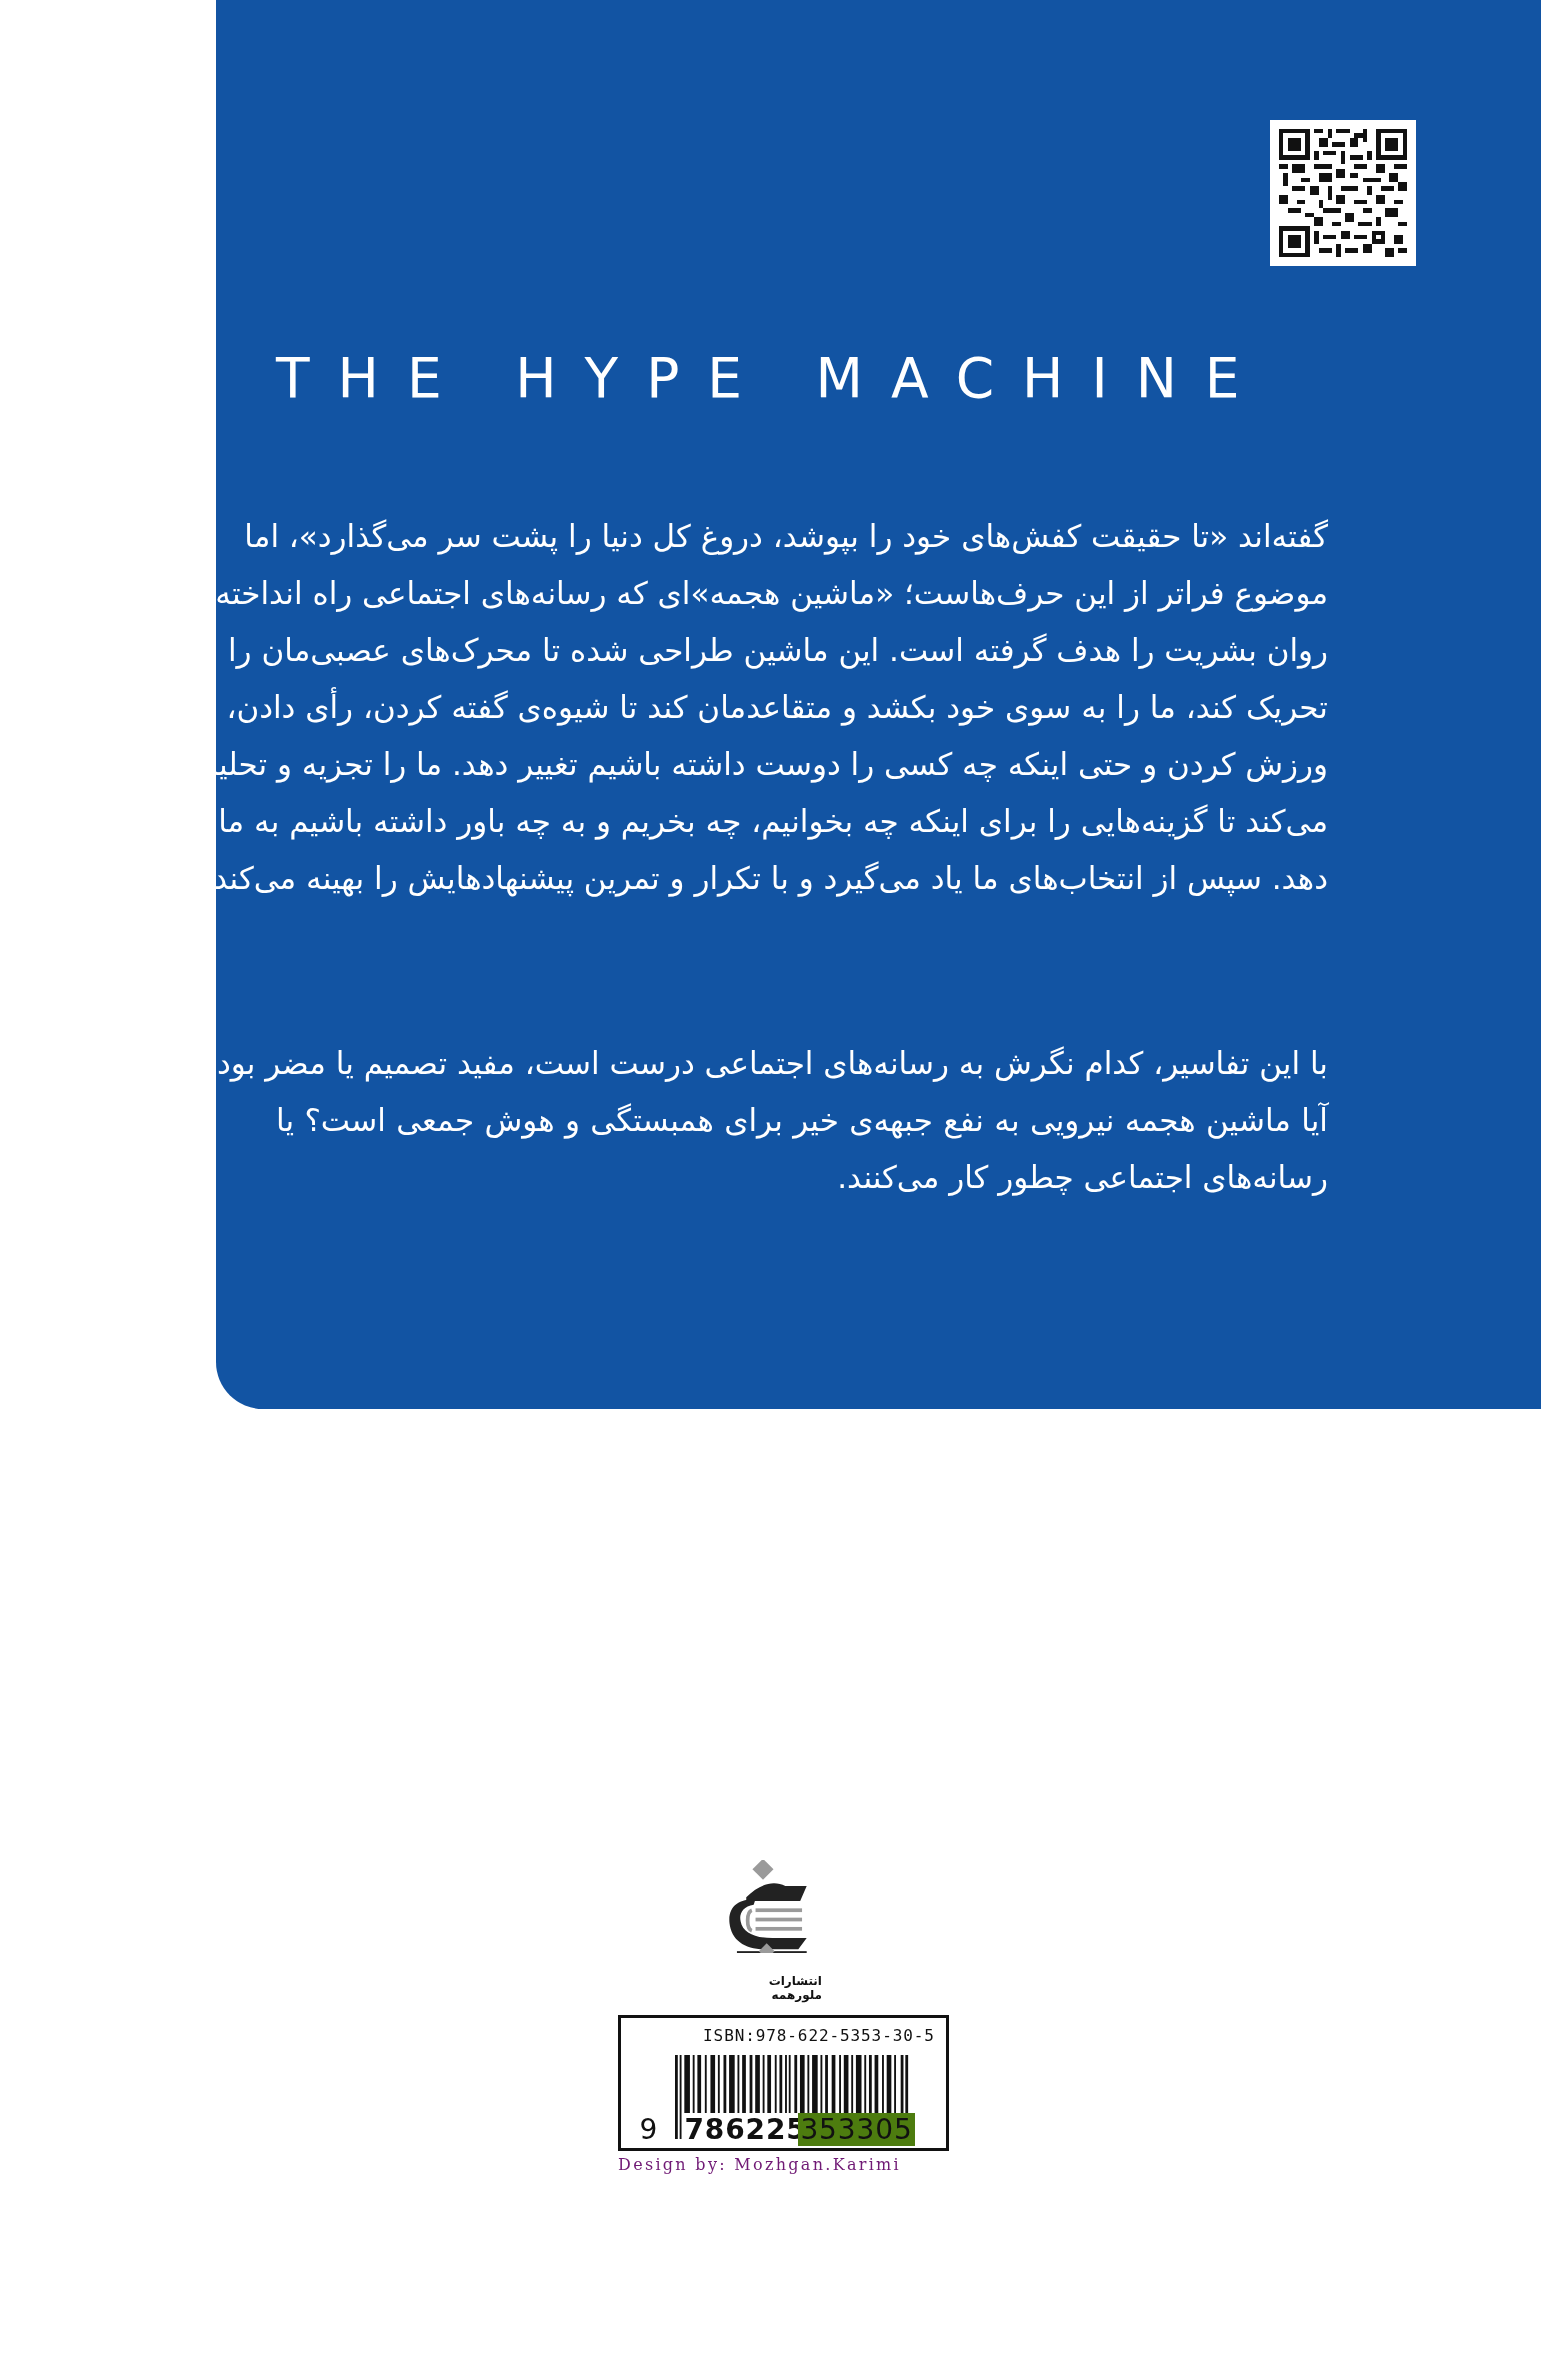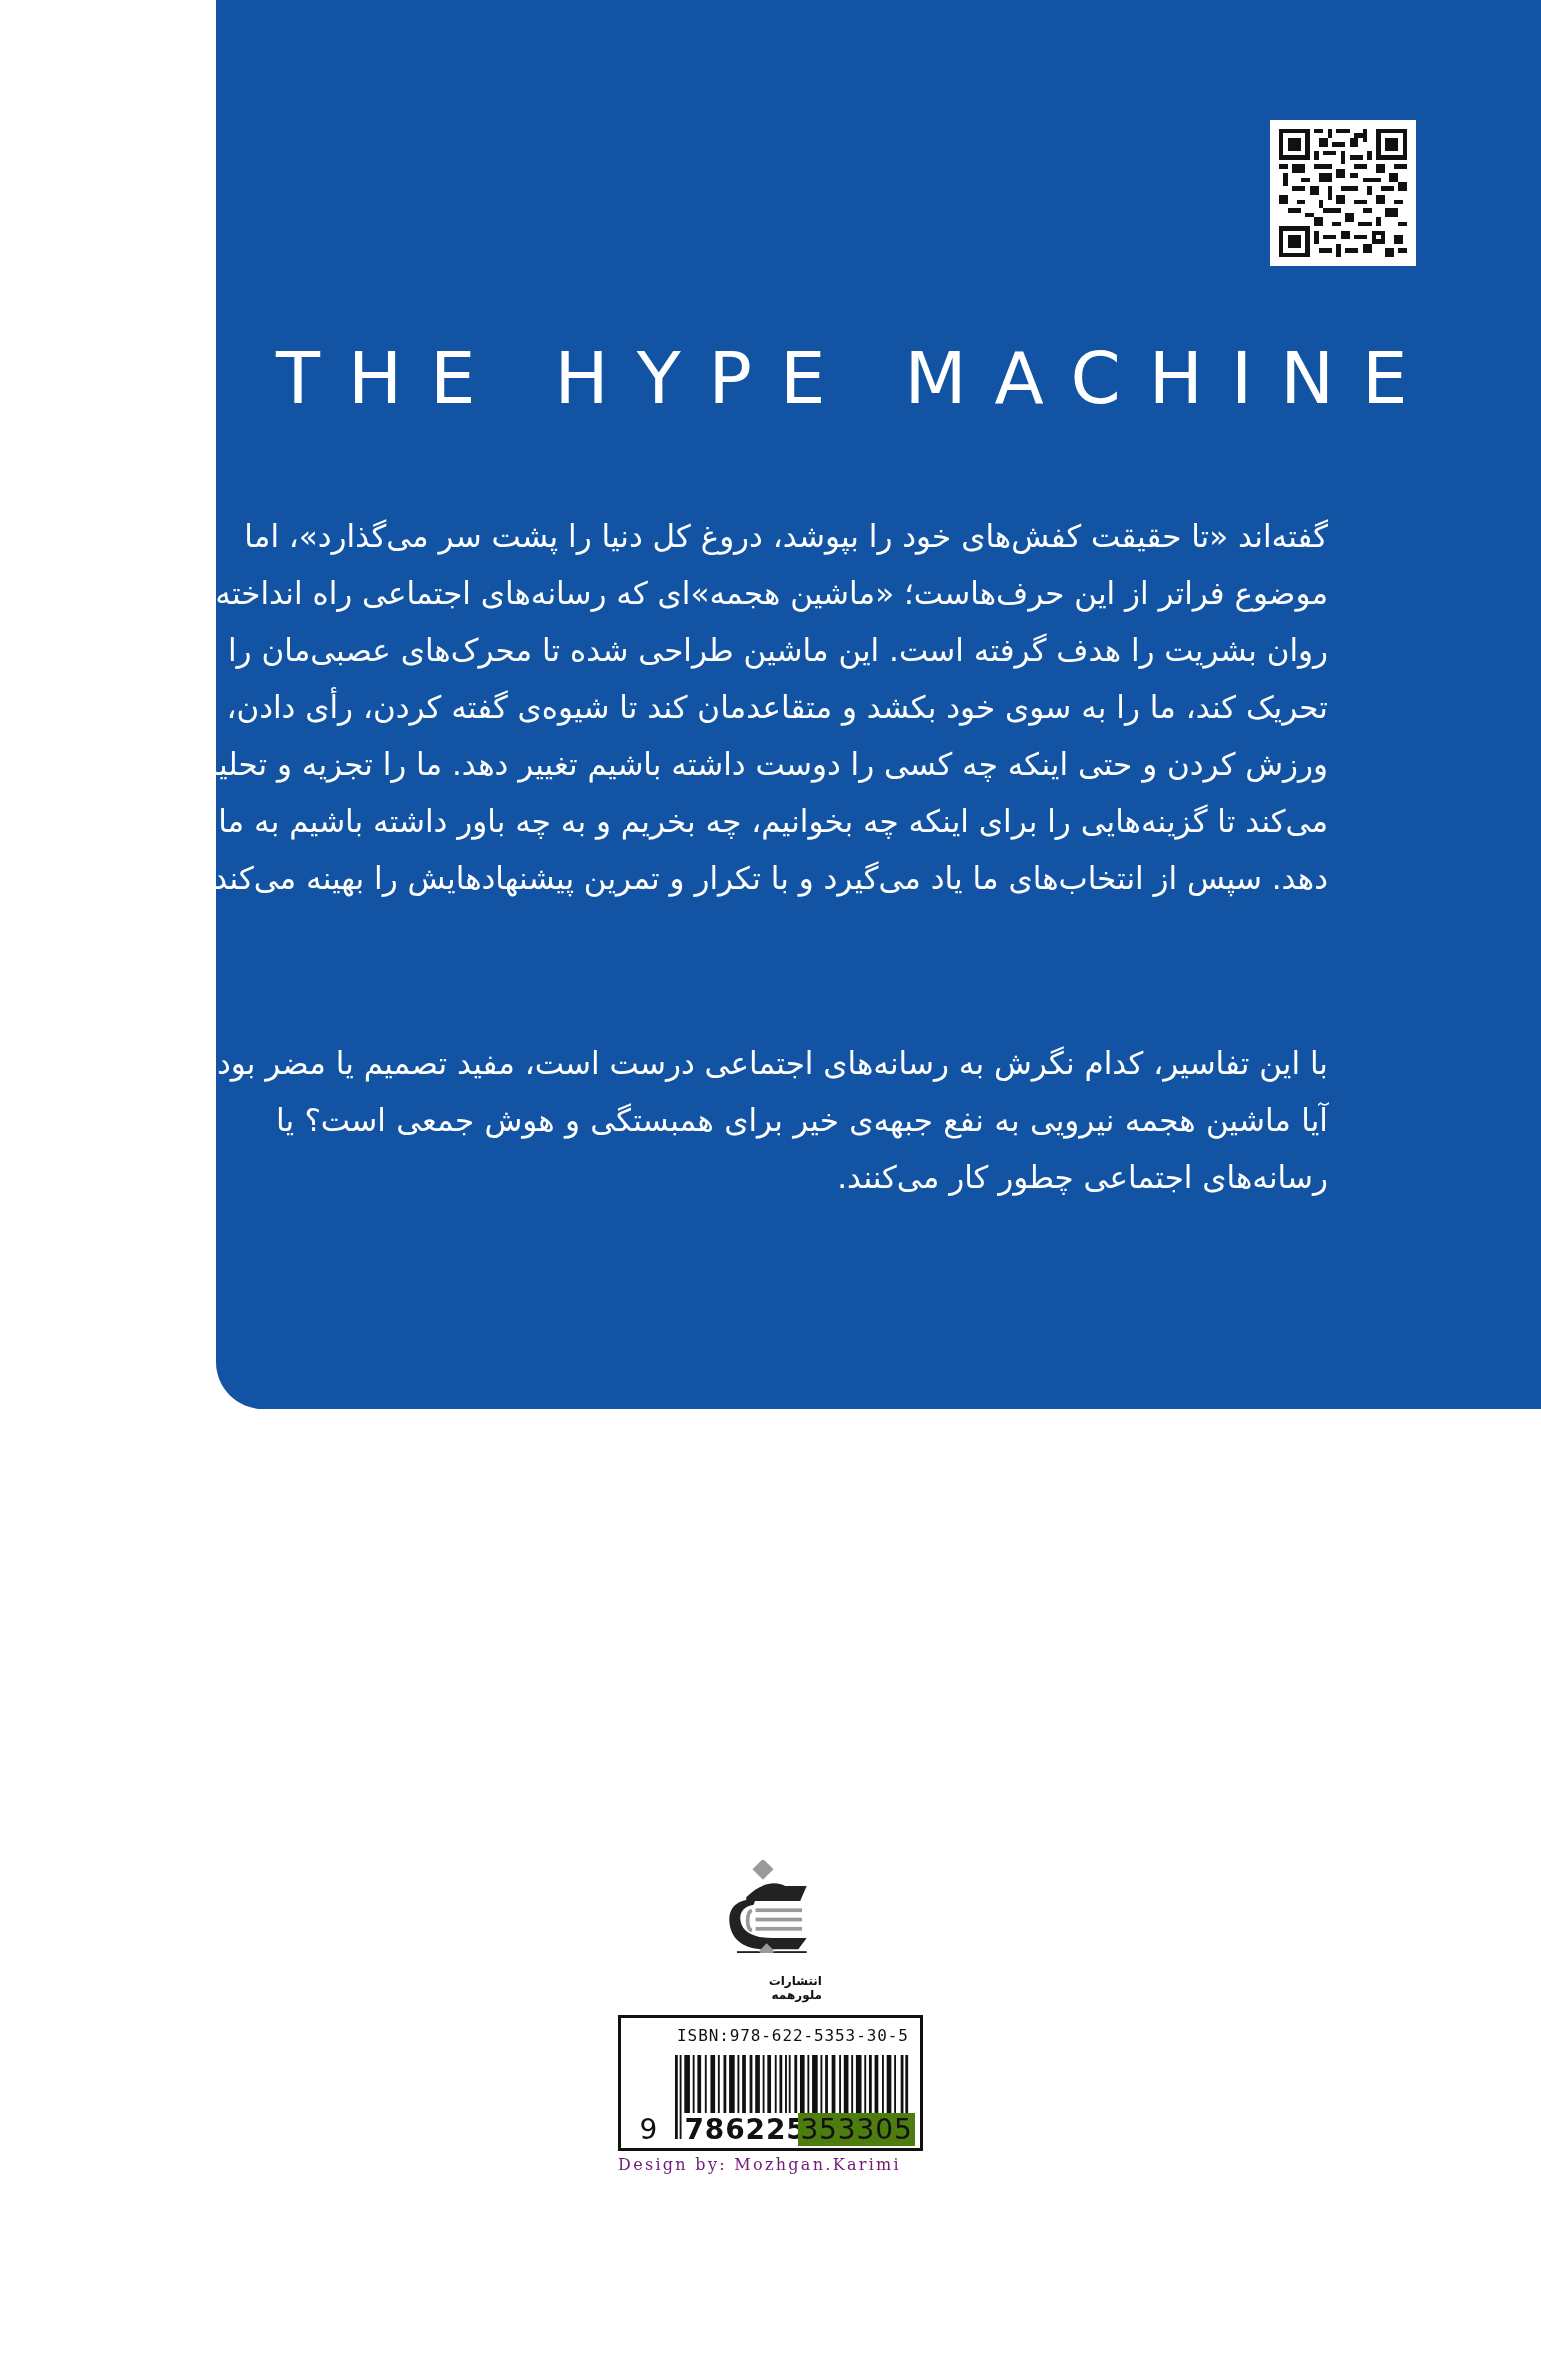--- a/index.html
+++ b/index.html
@@ -34,21 +34,21 @@
     padding: 9.3px;
   }
   .qr-box svg { display: block; width: 128px; height: 128px; }
   .title {
     position: absolute;
     left: 276px;
     top: 336px;
     width: 1053px;
     color: #ffffff;
     font-family: "DejaVu Sans", sans-serif;
-    font-size: 72px;
+    font-size: 55px;
     font-weight: normal;
     letter-spacing: 28px;
     line-height: 84px;
     white-space: nowrap;
   }
   .body-text {
     position: absolute;
     left: 276px;
     width: 1052px;
     direction: rtl;
@@ -80,21 +80,21 @@
     direction: rtl;
     font-size: 12px;
     font-weight: bold;
     color: #111111;
     font-family: "DejaVu Sans", sans-serif;
   }
   .barcode-box {
     position: absolute;
     left: 618px;
     top: 2015px;
-    width: 305px;
+    width: 331px;
     height: 136px;
     border: 3.7px solid #111111;
     box-sizing: border-box;
     background: #ffffff;
   }
   .isbn-label {
     position: absolute;
     right: 11.2px;
     top: 7.5px;
     font-family: "DejaVu Sans Mono", monospace;

